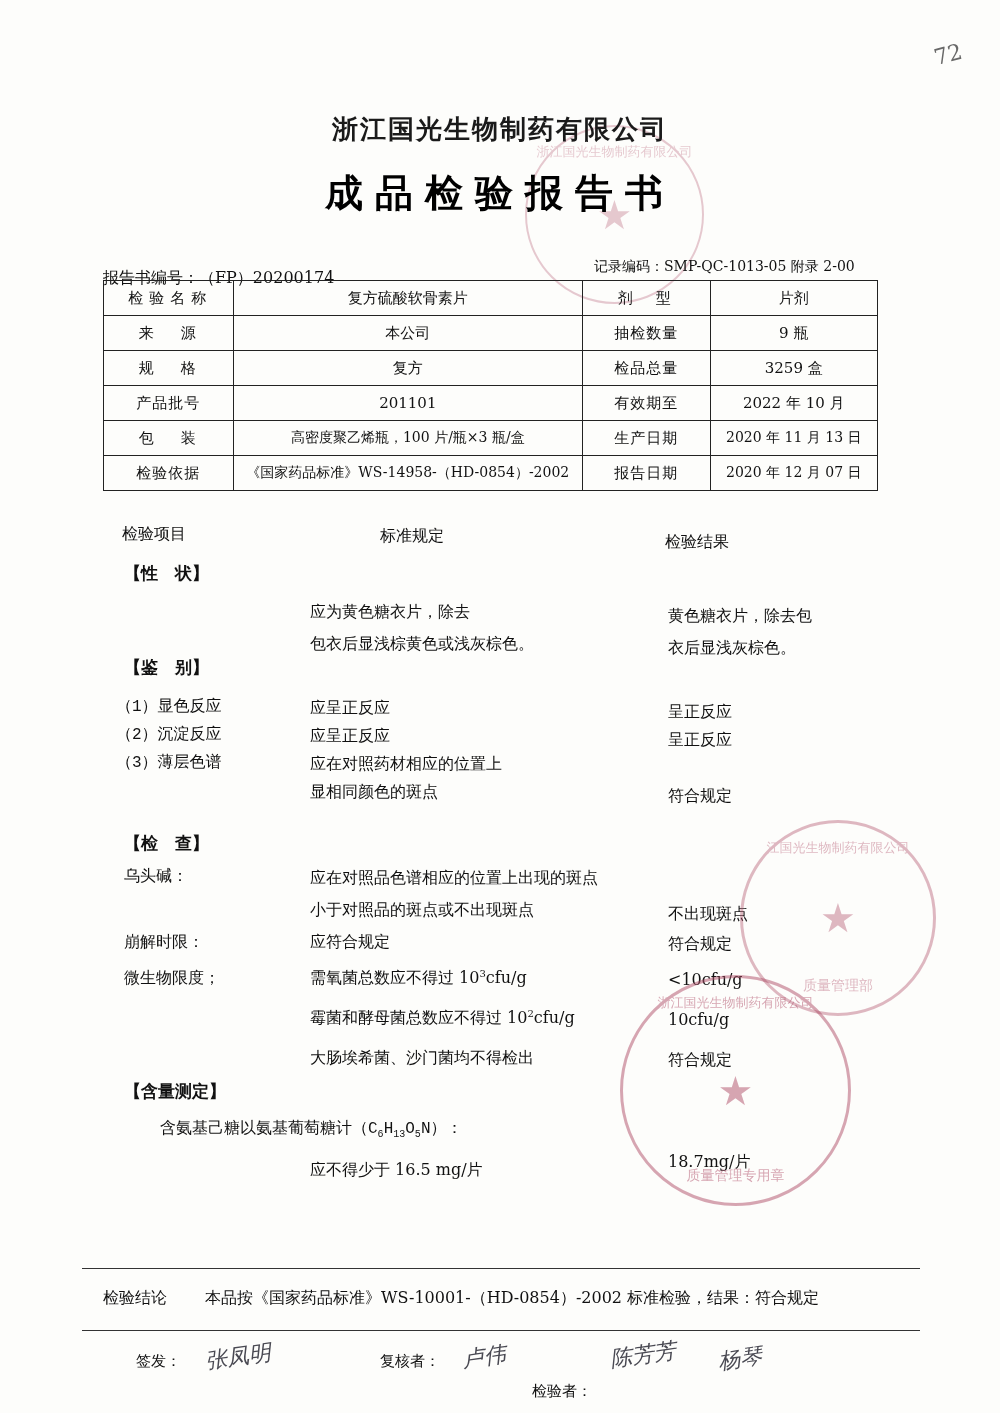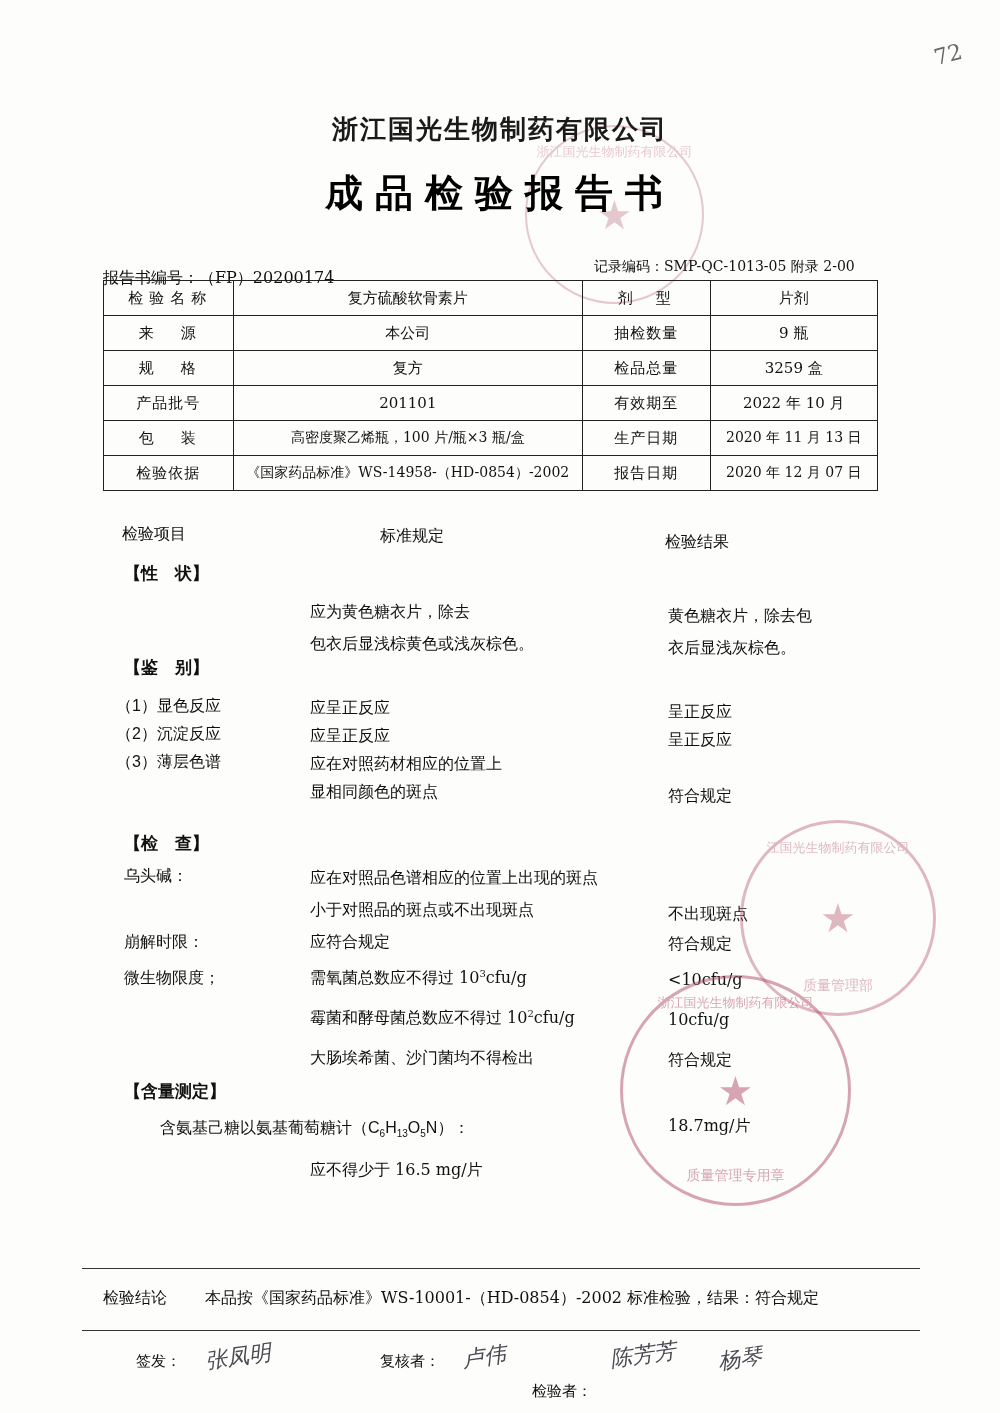--- a/index.html
+++ b/index.html
@@ -118,21 +118,21 @@
 
   .grp {
     position: absolute;
     font-size: 17px;
     font-family: "DejaVu Serif", "Liberation Serif", serif;
     font-weight: 600;
   }
   .item {
     position: absolute;
     font-size: 16px;
-    font-family: Liberation Sans, sans-serif;
+    font-family: Liberation Mono, monospace;
   }
   .std {
     position: absolute;
     font-size: 16px;
     left: 310px;
     font-family: "DejaVu Serif", "Liberation Serif", serif;
   }
   .res {
     position: absolute;
     font-size: 16px;
@@ -342,21 +342,21 @@
   <div class="res" style="top:1010px;">10cfu/g</div>
 
   <div class="std" style="top:1048px;">大肠埃希菌、沙门菌均不得检出</div>
   <div class="res" style="top:1050px;">符合规定</div>
 
   <div class="grp" style="top:1080px;left:124px;">【含量测定】</div>
   <div class="item" style="top:1118px;left:128px;margin-left:32px;">
     <span>含氨基己糖以氨基葡萄糖计（C</span><sub>6</sub><span>H</span><sub>13</sub><span>O</span><sub>5</sub><span>N）：</span>
   </div>
   <div class="std" style="top:1160px;">应不得少于 16.5 mg/片</div>
-  <div class="res" style="top:1116px;">18.7mg/片</div>
+  <div class="res" style="top:1152px;">18.7mg/片</div>
 
   <div class="stamp s2">
     <div class="stamp-txt-top">江国光生物制药有限公司</div>
     <div class="star">★</div>
     <div class="stamp-txt-bot">质量管理部</div>
   </div>
 
   <div class="stamp s3">
     <div class="stamp-txt-top">浙江国光生物制药有限公司</div>
     <div class="star">★</div>

